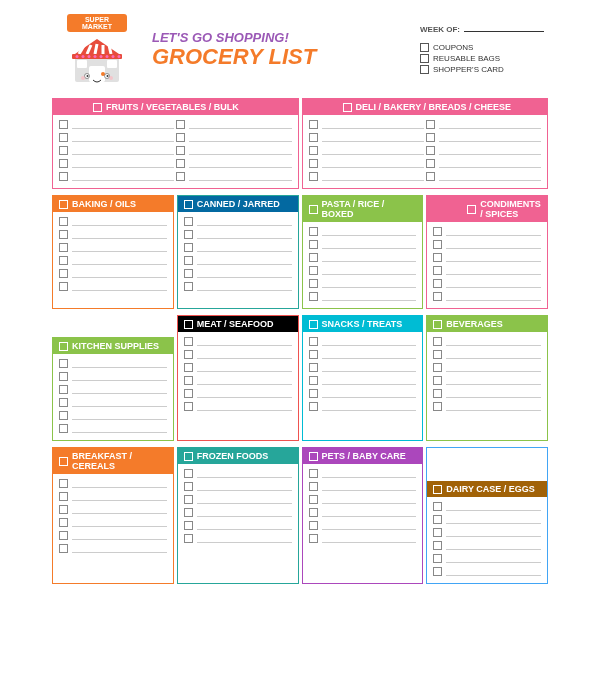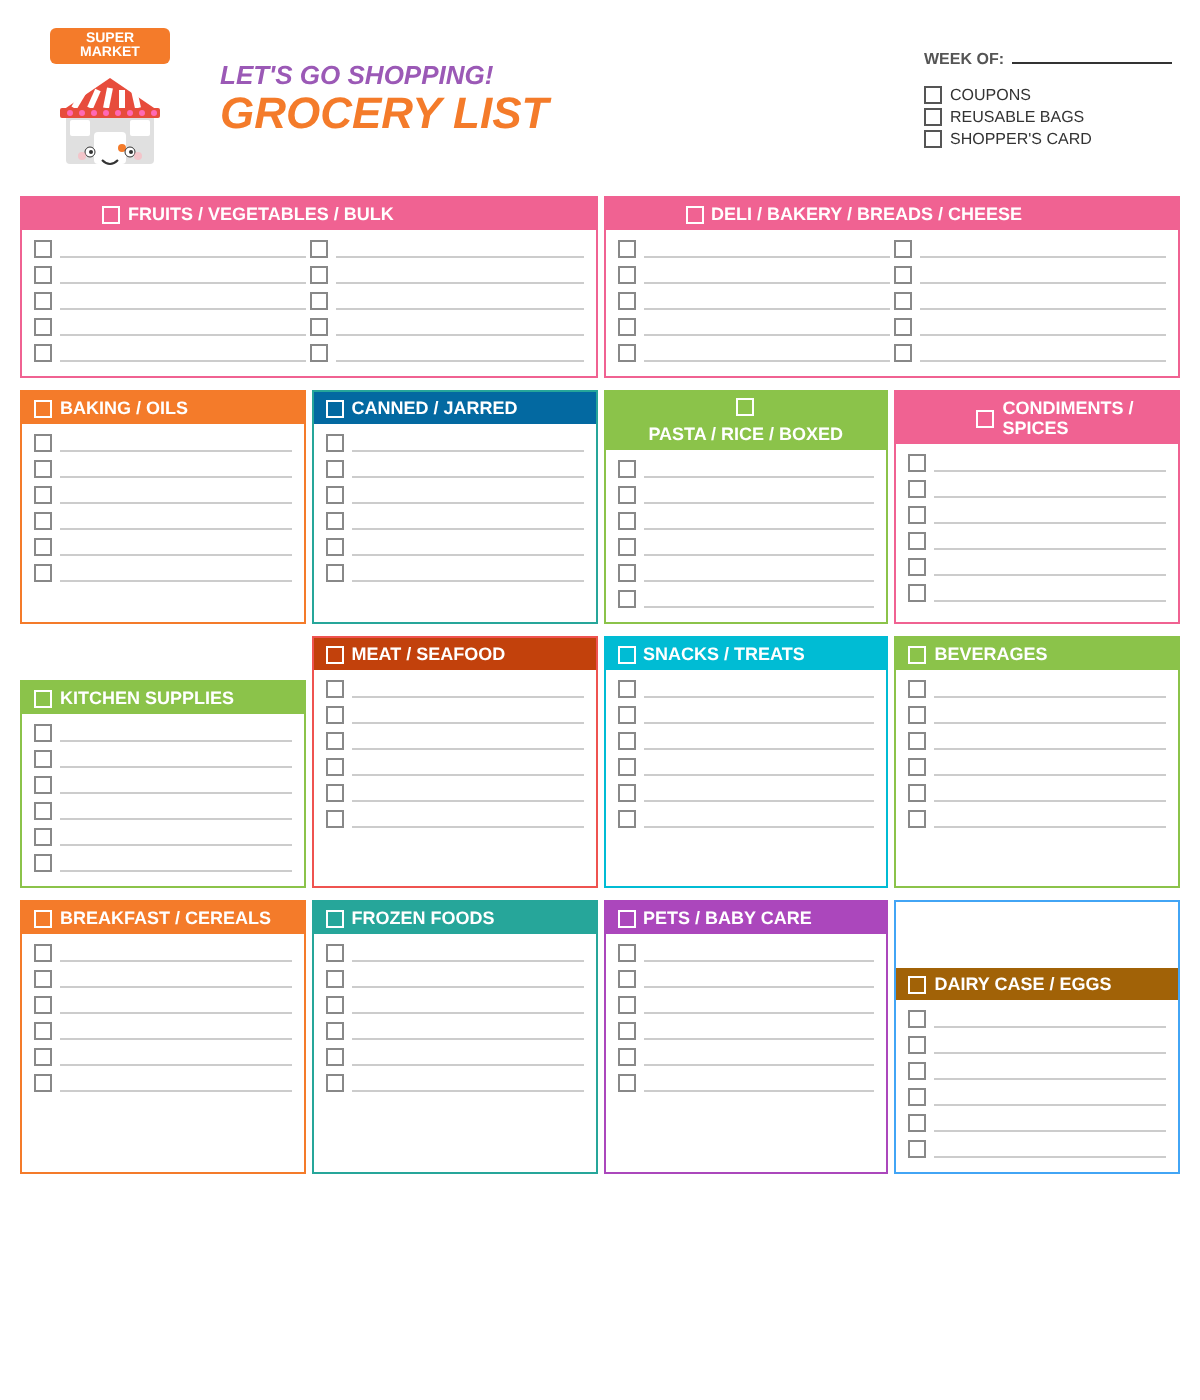--- a/index.html
+++ b/index.html
@@ -4,21 +4,21 @@
   <style>
     * { box-sizing: border-box; margin: 0; padding: 0; }
     body {
       width: 600px;
       height: 700px;
       background: #fff;
       font-family: Arial, sans-serif;
       overflow: hidden;
     }
     .page {
-      width: 580px;
+      width: 496px;
       margin: 10px auto;
       background: #fff;
     }
     
     .header {
       display: flex;
       align-items: center;
       margin-bottom: 8px;
       padding: 4px 0;
     }
@@ -140,21 +140,21 @@
     .row-item .line {
       flex: 1;
       border-bottom: 1px solid #ccc;
       height: 10px;
     }
 
     
     .bg-pink { background-color: #f06292; padding-left: 40px; }
     .bg-orange { background-color: #f47b2a; }
     .bg-teal { background-color: #0369a1; }
-    .bg-green { background-color: #8bc34a; flex-direction: column; }
+    .bg-green { background-color: #8bc34a; }
 
     .border-pink { border-color: #f06292; }
 
     
     .wide-section {
       border: 1.5px solid;
     }
 
     
     .top-row {
@@ -534,21 +534,21 @@
               <span class="line"></span>
             </div>
           <div class="row-item">
               <span class="chk"></span>
               <span class="line"></span>
             </div>
         </div>
       </div>
 
       <div class="section" style="border-color:#ef5350;">
-        <div class="section-header" style="background:#c2410c;">
+        <div class="section-header" style="background:#000000;">
           <span class="hdr-chk"></span>
           <span>MEAT / SEAFOOD</span>
         </div>
         <div class="section-body">
           <div class="row-item">
               <span class="chk"></span>
               <span class="line"></span>
             </div>
           <div class="row-item">
               <span class="chk"></span>

